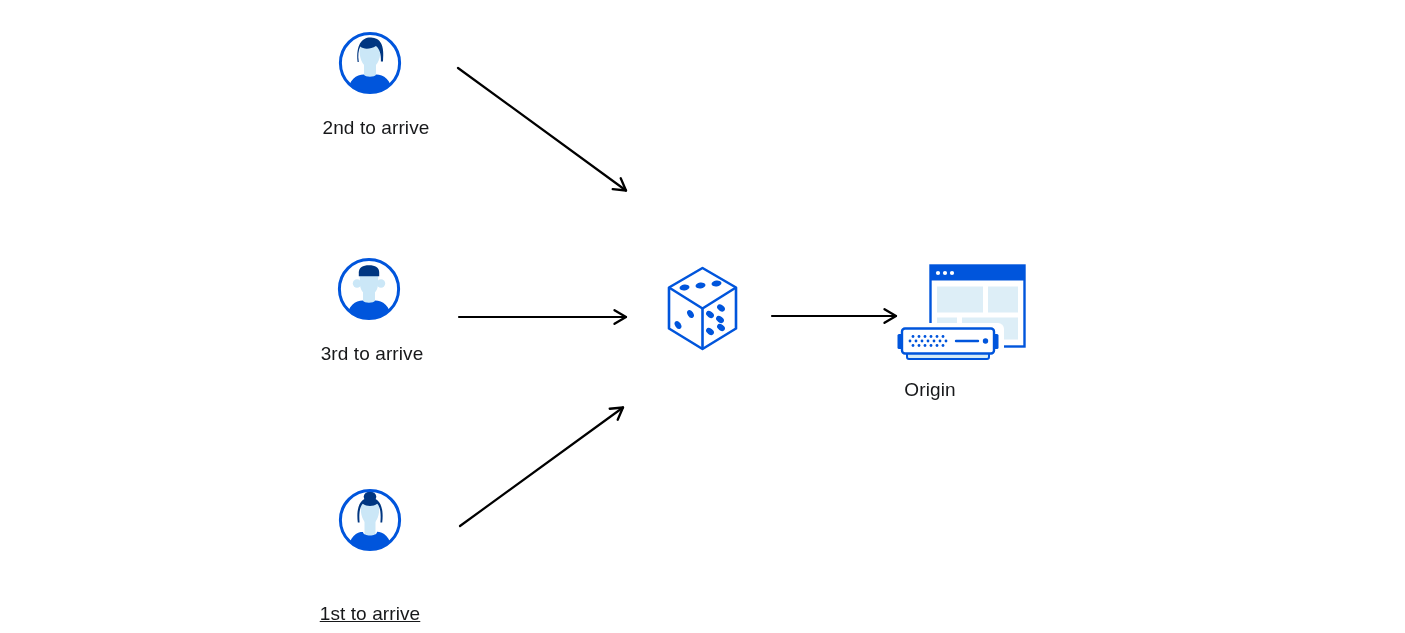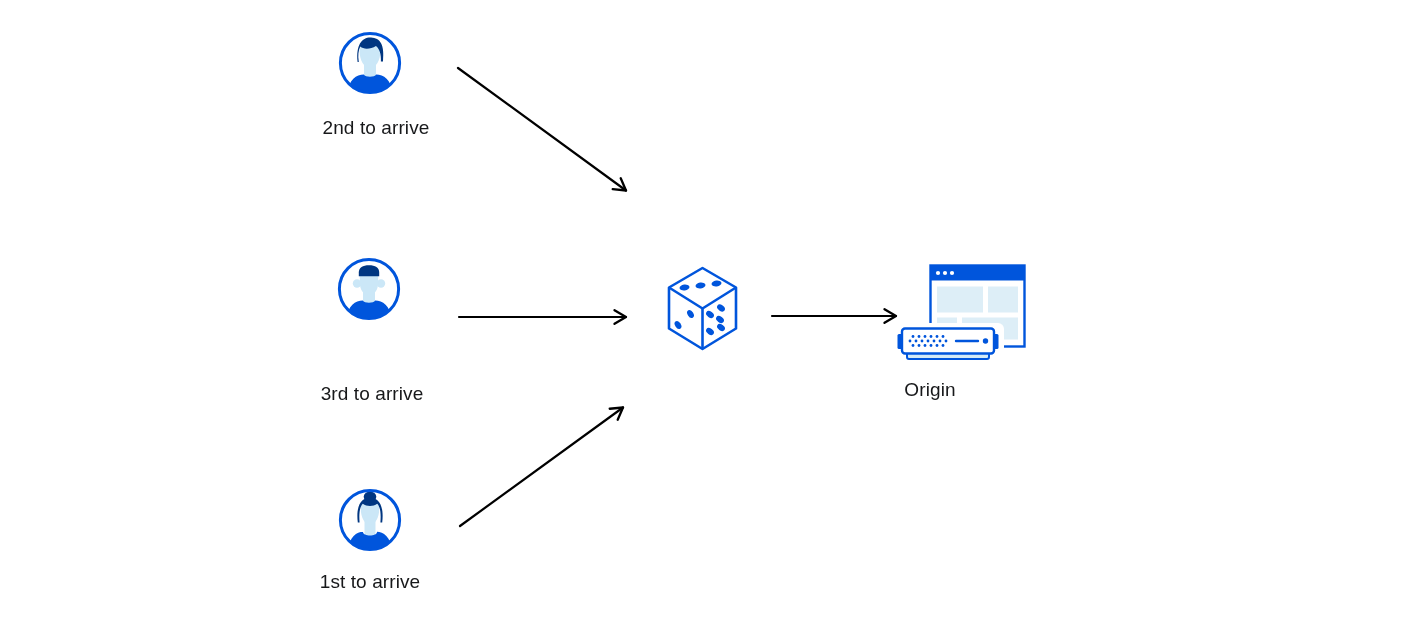--- a/index.html
+++ b/index.html
@@ -59,41 +59,41 @@
         <rect x="27" y="32" width="12" height="16" fill="#cbe7f7"></rect>
         <path d="M10.5 66 C10.5 50.5 19 44.6 26.8 44.6 C28.3 47.6 37.7 47.6 39.2 44.6 C47 44.6 55.5 50.5 55.5 66 Z" fill="#0055dc"></path>
         <circle cx="21" cy="27.5" r="4.2" fill="#cbe7f7"></circle>
         <circle cx="45" cy="27.5" r="4.2" fill="#cbe7f7"></circle>
         <path d="M23.8 18 L42.2 18 L42.2 26.5 C42.2 34 38.5 39 33 39 C27.5 39 23.8 34 23.8 26.5 Z" fill="#cbe7f7"></path>
         <path d="M22.8 20.2 L43.2 20.2 L43.2 16.5 C43.2 11.8 39.3 9.3 33 9.3 C26.7 9.3 22.8 11.8 22.8 16.5 Z" fill="#003681"></path>
       </g>
       <circle cx="33" cy="33" r="29.6" fill="none" stroke="#0055dc" stroke-width="3"></circle>
     </svg>
   </div>
-  <div class="node-label" style="left:372px;top:343px;margin-top:40px;">3rd to arrive</div>
+  <div class="node-label" style="left:372px;top:343px;">3rd to arrive</div>
 
   <div class="abs" style="left:337px;top:487px;">
     <svg width="66" height="66" viewBox="0 0 66 66">
       <defs>
           <clipPath id="clipC">
             <circle cx="33" cy="33" r="29.6"></circle>
           </clipPath>
         </defs>
       <circle cx="33" cy="33" r="29.6" fill="#ffffff"></circle>
       <g clip-path="url(#clipC)">
         <rect x="27.5" y="33" width="11" height="17" fill="#cbe7f7"></rect>
         <path d="M11 66 C11 50.8 19.5 44.8 26 44.8 C25.8 49.6 40.2 49.6 40 44.8 C46.5 44.8 55 50.8 55 66 Z" fill="#0055dc"></path>
         <path d="M23.8 22 C23.8 14.8 27.6 12 33 12 C38.4 12 42.2 14.8 42.2 22 C42.2 30 38.6 37.4 33 37.4 C27.4 37.4 23.8 30 23.8 22 Z" fill="#cbe7f7"></path>
         <ellipse cx="33" cy="9.8" rx="6.3" ry="5.2" fill="#003681"></ellipse>
         <path d="M20.8 35.5 C18.6 17.5 25 10.8 33 10.8 C41 10.8 47.4 17.5 45.2 35.5 L43.4 35.5 C44.3 25 42.8 19.3 40.2 16.8 C36.2 19.8 29.8 19.8 25.8 16.8 C23.2 19.3 21.7 25 22.6 35.5 Z" fill="#003681"></path>
       </g>
       <circle cx="33" cy="33" r="29.6" fill="none" stroke="#0055dc" stroke-width="3"></circle>
     </svg>
   </div>
-  <div class="node-label" style="left:370px;top:571px;">1st to arrive</div>
+  <div class="node-label" style="left:370px;top:603px;text-decoration:underline;">1st to arrive</div>
 
   <div class="abs" style="left:666px;top:264px;">
     <svg width="73" height="89" viewBox="0 0 73 89">
       <g fill="#ffffff" stroke="#0055dc" stroke-width="2.6" stroke-linejoin="round">
         <path d="M36.5 4 L70 23.5 L70 64.5 L36.5 85 L3 64.5 L3 23.5 Z"></path>
         <path d="M3 23.5 L36.5 44.5 L70 23.5" fill="none"></path>
         <path d="M36.5 44.5 L36.5 85" fill="none"></path>
       </g>
       <g fill="#0055dc">
         <ellipse cx="18.5" cy="23.5" rx="5" ry="3" transform="rotate(-8 18.5 23.5)"></ellipse>

